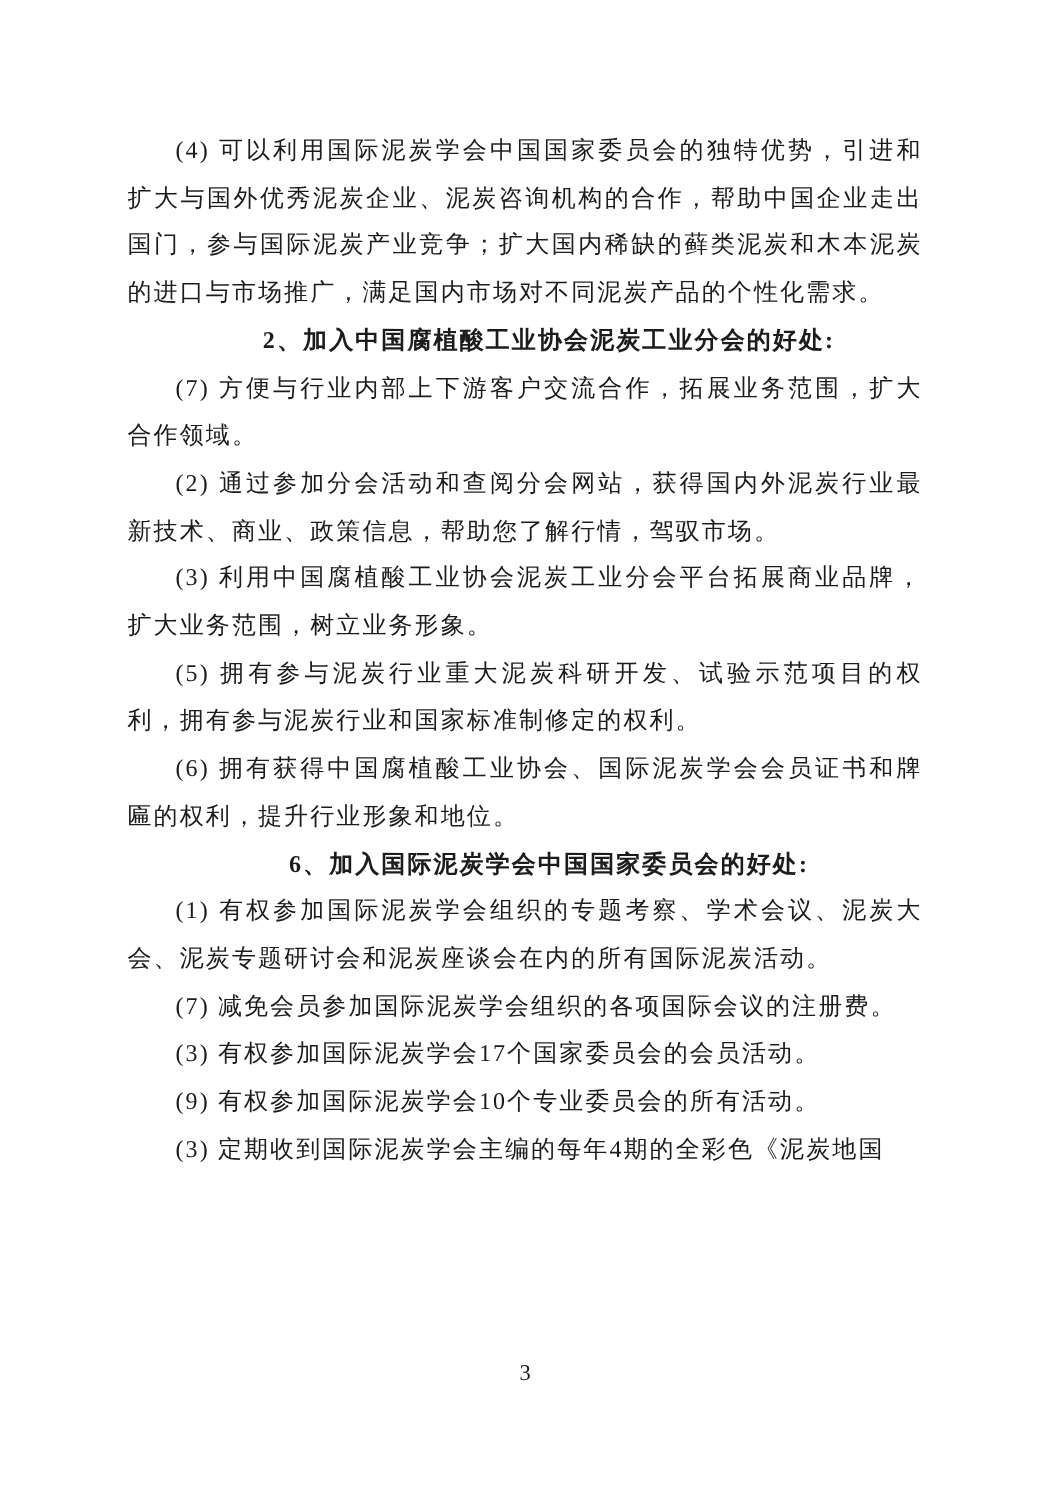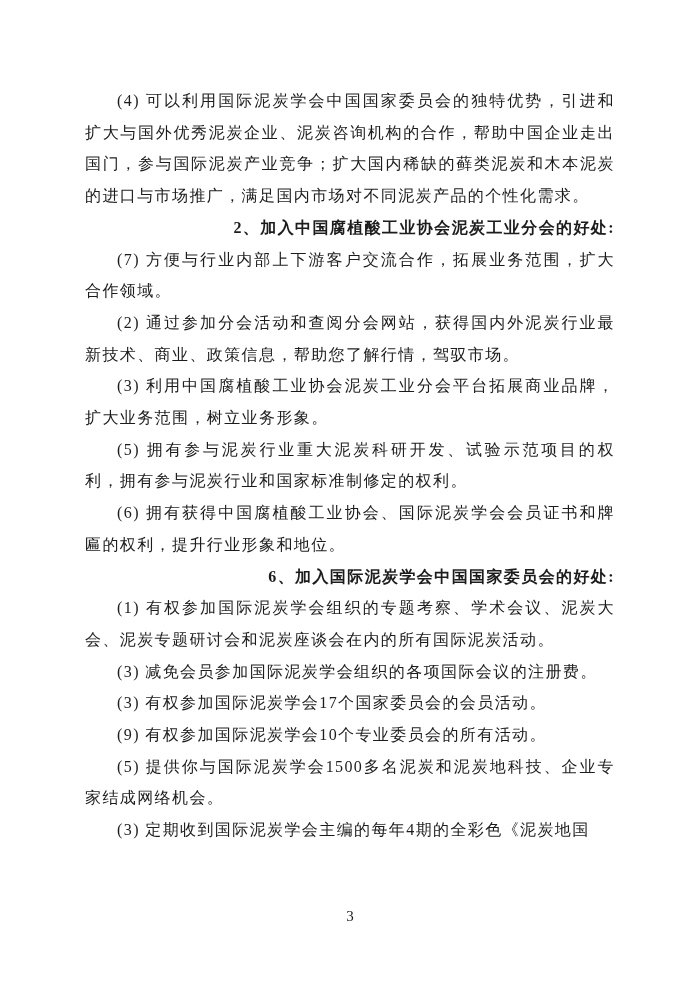--- a/index.html
+++ b/index.html
@@ -29,21 +29,21 @@
     font-size: 16px;
     line-height: 31.7px;
     letter-spacing: 1.4px;
     text-indent: 32px;
     text-align: justify;
     word-break: normal;
     overflow-wrap: break-word;
   }
   .content p.heading {
     font-weight: 700;
-    text-align: right;
+    text-align: center;
   }
   .page-number {
     position: absolute;
     top: 908px;
     left: 0;
     width: 700px;
     text-align: center;
     font-size: 15px;
     color: #1c1c1c;
     font-family: "Liberation Serif", "DejaVu Serif", serif;
@@ -56,20 +56,19 @@
   <div class="content">
     <p class="body">(4) 可以利用国际泥炭学会中国国家委员会的独特优势，引进和扩大与国外优秀泥炭企业、泥炭咨询机构的合作，帮助中国企业走出国门，参与国际泥炭产业竞争；扩大国内稀缺的藓类泥炭和木本泥炭的进口与市场推广，满足国内市场对不同泥炭产品的个性化需求。</p>
     <p class="heading">2、加入中国腐植酸工业协会泥炭工业分会的好处:</p>
     <p class="body">(7) 方便与行业内部上下游客户交流合作，拓展业务范围，扩大合作领域。</p>
     <p class="body">(2) 通过参加分会活动和查阅分会网站，获得国内外泥炭行业最新技术、商业、政策信息，帮助您了解行情，驾驭市场。</p>
     <p class="body">(3) 利用中国腐植酸工业协会泥炭工业分会平台拓展商业品牌，扩大业务范围，树立业务形象。</p>
     <p class="body">(5) 拥有参与泥炭行业重大泥炭科研开发、试验示范项目的权利，拥有参与泥炭行业和国家标准制修定的权利。</p>
     <p class="body">(6) 拥有获得中国腐植酸工业协会、国际泥炭学会会员证书和牌匾的权利，提升行业形象和地位。</p>
     <p class="heading">6、加入国际泥炭学会中国国家委员会的好处:</p>
     <p class="body">(1) 有权参加国际泥炭学会组织的专题考察、学术会议、泥炭大会、泥炭专题研讨会和泥炭座谈会在内的所有国际泥炭活动。</p>
-    <p class="body">(3) 减免会员参加国际泥炭学会组织的各项国际会议的注册费。</p>
+    <p class="body">(7) 减免会员参加国际泥炭学会组织的各项国际会议的注册费。</p>
     <p class="body">(3) 有权参加国际泥炭学会17个国家委员会的会员活动。</p>
     <p class="body">(9) 有权参加国际泥炭学会10个专业委员会的所有活动。</p>
-    <p class="body">(5) 提供你与国际泥炭学会1500多名泥炭和泥炭地科技、企业专家结成网络机会。</p>
     <p class="body">(3) 定期收到国际泥炭学会主编的每年4期的全彩色《泥炭地国</p>
   </div>
   <div class="page-number">3</div>
 </div>
 
 </body></html>

